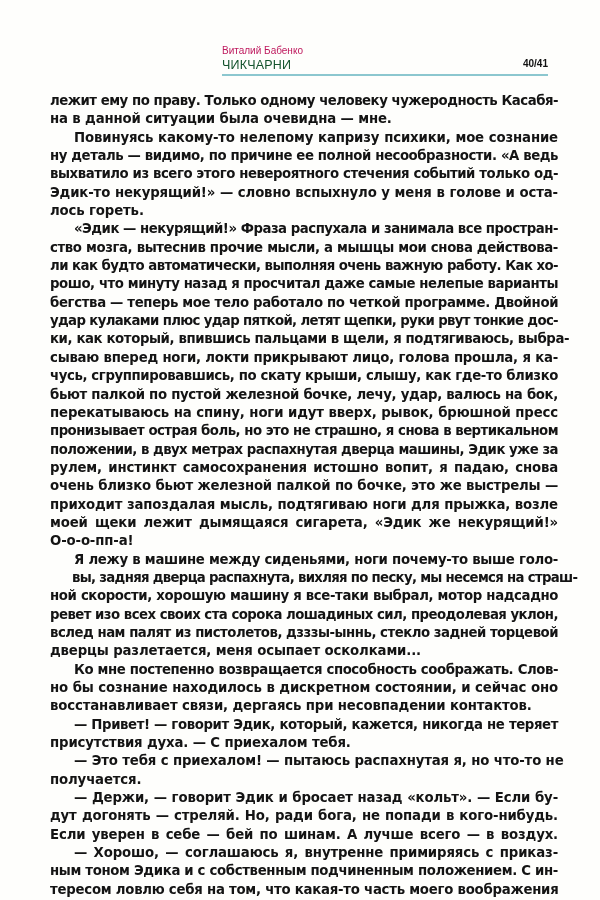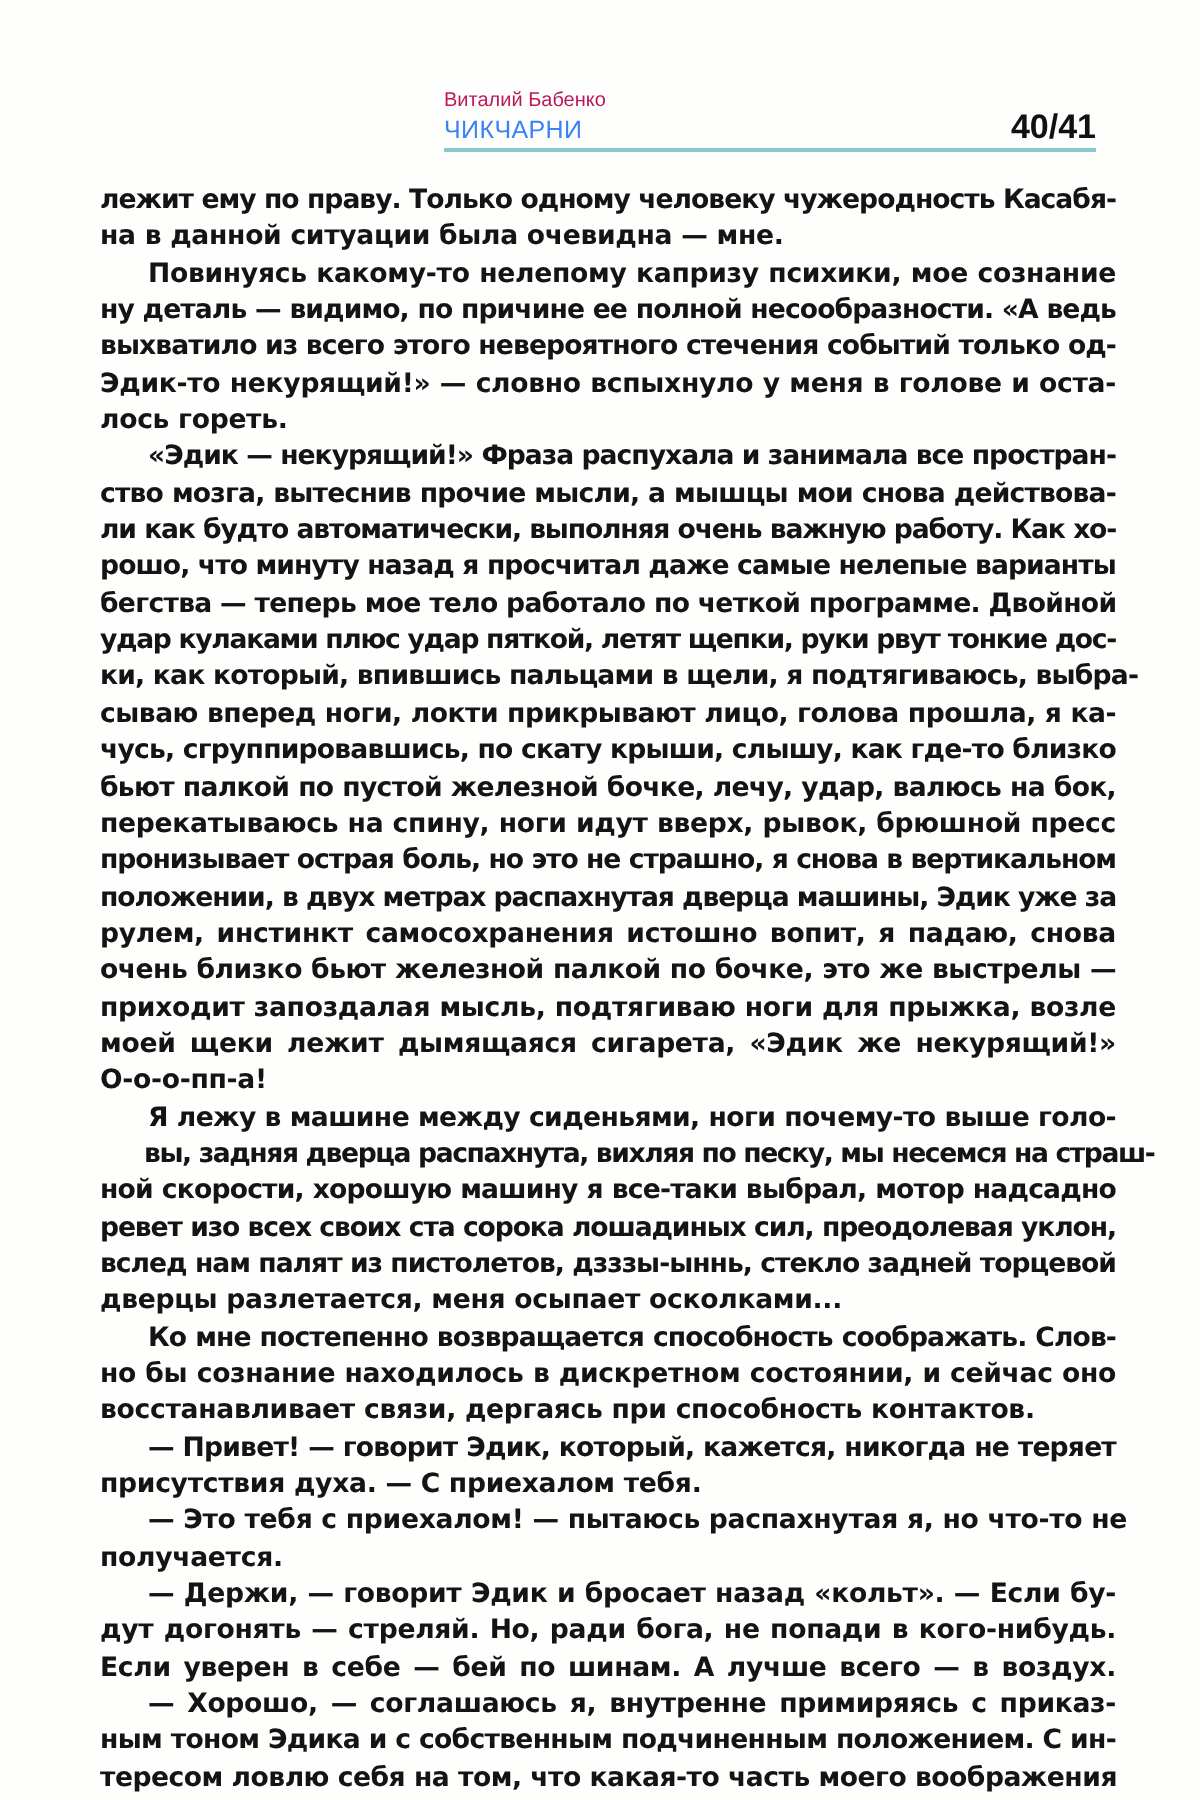--- a/index.html
+++ b/index.html
@@ -9,25 +9,25 @@
   }
   .header {
     position: absolute; left: 222px; top: 44px; width: 326px; height: 32px;
   }
   .header .author {
     position: absolute; left: 0; top: 0; font-family: "Liberation Sans", sans-serif;
     font-size: 10px; line-height: 14px; color: #be185d;
   }
   .header .title {
     position: absolute; left: 0; top: 14px; font-family: "Liberation Sans", sans-serif;
-    font-size: 12.5px; line-height: 14px; color: #3b82f6; letter-spacing: 0.2px;
+    font-size: 12.5px; line-height: 14px; color: #14532d; letter-spacing: 0.2px;
   }
   .header .pages {
     position: absolute; right: 0; top: 12px; font-family: "Liberation Sans", sans-serif;
-    font-size: 17px; font-weight: bold; line-height: 16px; color: #111;
+    font-size: 10px; font-weight: bold; line-height: 16px; color: #111;
   }
   .header .rule {
     position: absolute; left: 0; right: 0; top: 30px; height: 2px; background: #8cc7cf;
   }
   .text {
     position: absolute; left: 50px; top: 92px; width: 508px;
   }
   .line {
     display: block; height: 18.35px; line-height: 18.35px; font-size: 13.3px; font-weight: bold;
     white-space: nowrap; text-align: justify; text-align-last: justify; letter-spacing: -0.15px;
@@ -72,21 +72,21 @@
     <span class="line">моей щеки лежит дымящаяся сигарета, «Эдик же некурящий!»</span>
     <span class="line last">О-о-о-пп-а!</span>
     <span class="line indent" style="letter-spacing: -0.3px;">Я лежу в машине между сиденьями, ноги почему-то выше голо-</span>
     <span class="line" style="letter-spacing: -0.7px; margin-left: 22px;">вы, задняя дверца распахнута, вихляя по песку, мы несемся на страш-</span>
     <span class="line" style="letter-spacing: -0.4px;">ной скорости, хорошую машину я все-таки выбрал, мотор надсадно</span>
     <span class="line" style="letter-spacing: -0.55px;">ревет изо всех своих ста сорока лошадиных сил, преодолевая уклон,</span>
     <span class="line" style="letter-spacing: -0.5px;">вслед нам палят из пистолетов, дзззы-ыннь, стекло задней торцевой</span>
     <span class="line last">дверцы разлетается, меня осыпает осколками...</span>
     <span class="line indent" style="letter-spacing: -0.45px;">Ко мне постепенно возвращается способность соображать. Слов-</span>
     <span class="line">но бы сознание находилось в дискретном состоянии, и сейчас оно</span>
-    <span class="line last">восстанавливает связи, дергаясь при способность контактов.</span>
+    <span class="line last">восстанавливает связи, дергаясь при несовпадении контактов.</span>
     <span class="line indent" style="letter-spacing: -0.4px;">— Привет! — говорит Эдик, который, кажется, никогда не теряет</span>
     <span class="line last">присутствия духа. — С приехалом тебя.</span>
     <span class="line indent">— Это тебя с приехалом! — пытаюсь распахнутая я, но что-то не</span>
     <span class="line last">получается.</span>
     <span class="line indent">— Держи, — говорит Эдик и бросает назад «кольт». — Если бу-</span>
     <span class="line">дут догонять — стреляй. Но, ради бога, не попади в кого-нибудь.</span>
     <span class="line">Если уверен в себе — бей по шинам. А лучше всего — в воздух.</span>
     <span class="line indent">— Хорошо, — соглашаюсь я, внутренне примиряясь с приказ-</span>
     <span class="line" style="letter-spacing: -0.35px;">ным тоном Эдика и с собственным подчиненным положением. С ин-</span>
     <span class="line" style="letter-spacing: -0.25px;">тересом ловлю себя на том, что какая-то часть моего воображения</span>

